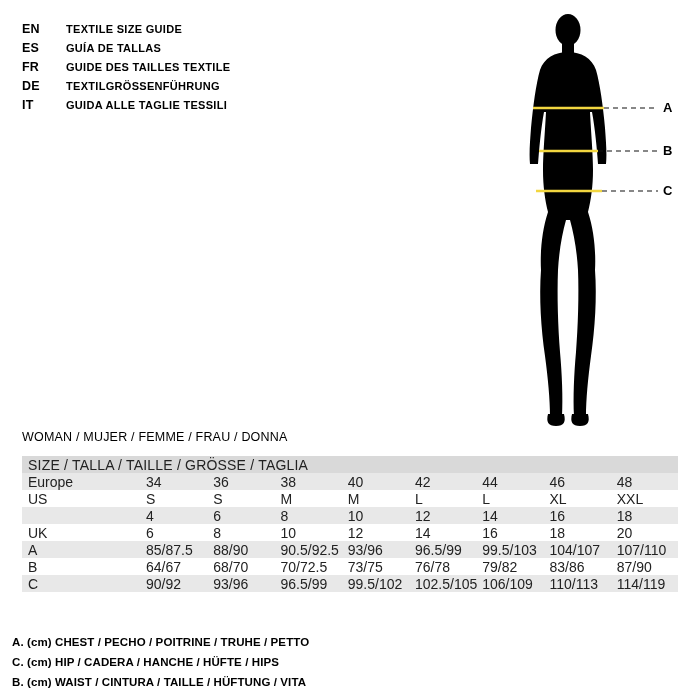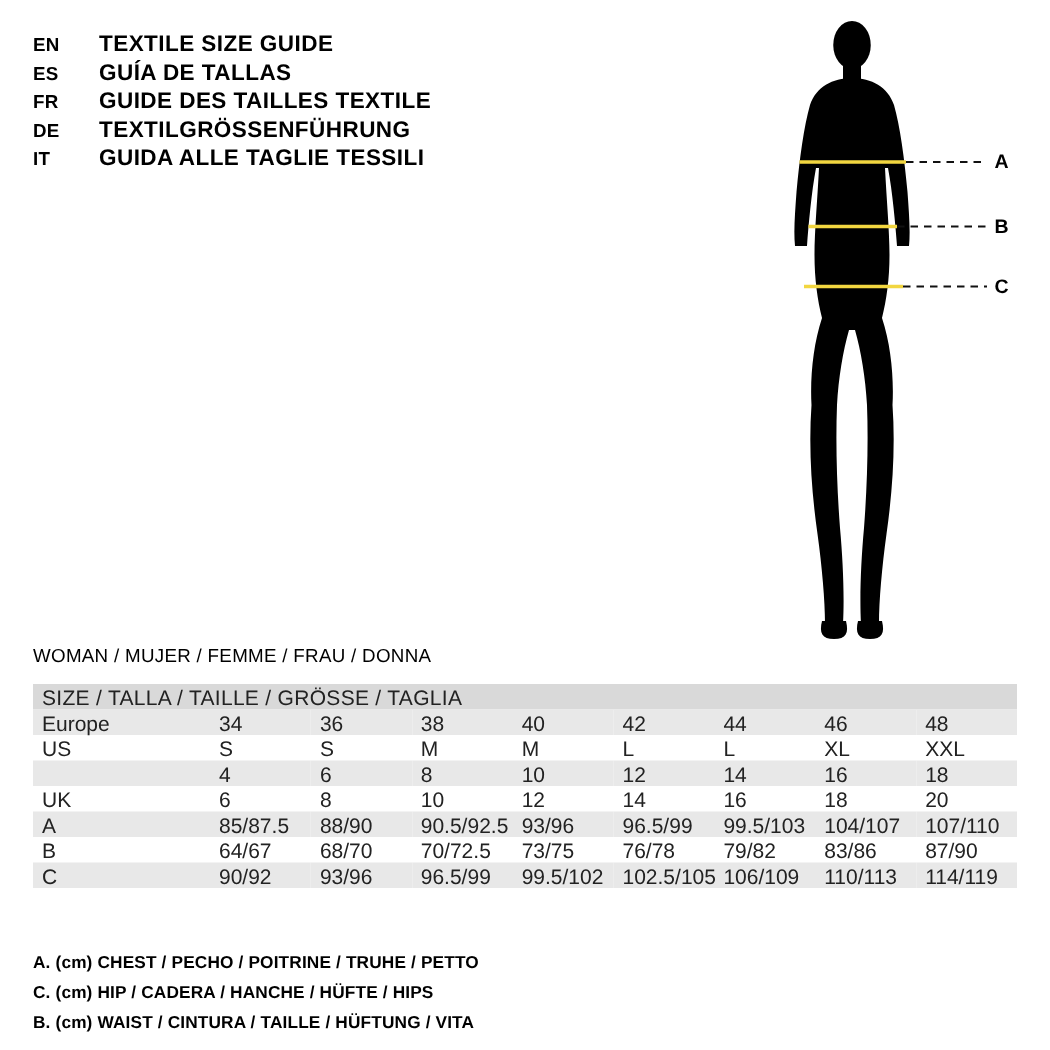--- a/index.html
+++ b/index.html
@@ -34,21 +34,21 @@
     line-height: 19px;
   }
   .title-lang {
     width: 44px;
     font-size: 12.5px;
     font-weight: bold;
     letter-spacing: 0.2px;
     color: #000;
   }
   .title-text {
-    font-size: 15px;
+    font-size: 11px;
     font-weight: bold;
     letter-spacing: 0.3px;
     color: #000;
     text-transform: uppercase;
   }
 
   
   .figure {
     position: absolute;
     left: 500px;
@@ -115,21 +115,21 @@
   .col-label {
     width: 118px;
   }
   .cell {
     text-align: left;
   }
 
   
   .legend {
     position: absolute;
-    left: 22px;
+    left: 12px;
     top: 632px;
     width: 650px;
   }
   .legend-row {
     font-size: 11.5px;
     font-weight: bold;
     line-height: 20px;
     color: #000;
     letter-spacing: 0.1px;
   }

